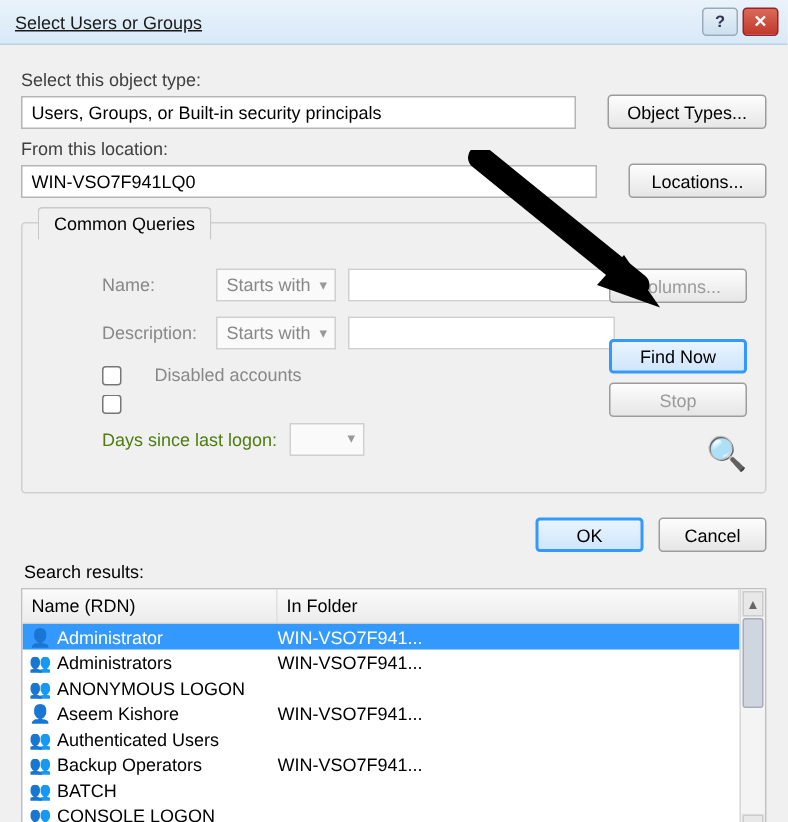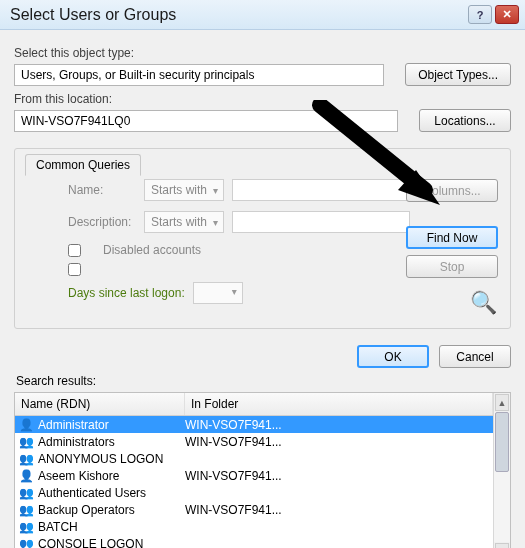--- a/index.html
+++ b/index.html
@@ -1,36 +1,36 @@
 <!DOCTYPE html>
 <html><head>
 <meta charset="utf-8">
 <style>
   * { box-sizing: border-box; margin: 0; padding: 0; font-family: "Segoe UI", Tahoma, sans-serif; font-size: 12px; }
   body { width: 525px; height: 548px; background: #f0f0f0; overflow: hidden; position: relative; }
 
   
   .titlebar { height: 30px; background: linear-gradient(#eaf3fb, #d7e9f7); border-bottom: 1px solid #b8cfe5; display: flex; align-items: center; padding: 0 6px 0 10px; }
-  .titlebar .title { flex: 1; font-size: 16px; color: #1a1a1a; }
+  .titlebar .title { flex: 1; font-size: 12px; color: #1a1a1a; text-decoration: underline; }
   .tbtn { width: 24px; height: 19px; margin-left: 3px; display: flex; align-items: center; justify-content: center; border-radius: 3px; font-size: 11px; }
   .tbtn.help { background: linear-gradient(#e8f0f8,#cde0f0); border:1px solid #9ab; color:#335; font-weight:bold; }
   .tbtn.close { background: linear-gradient(#d96a5a,#c0392b); border:1px solid #922; color:#fff; font-weight:bold; }
 
   
   .content { padding: 10px 14px 0 14px; }
   .label { margin: 6px 0 3px 0; color:#404040; }
   .row { display:flex; align-items:center; gap:21px; margin-bottom:6px; }
   .row input.big { flex:1; height:22px; padding:2px 6px; border:1px solid #b5b5b5; background:#fff; }
   .btn { height:23px; padding:0 12px; min-width:92px; background:linear-gradient(#fdfdfd,#e6e6e6); border:1px solid #9c9c9c; border-radius:3px; text-align:center; display:flex; align-items:center; justify-content:center; cursor:default; }
   .btn.highlight { border:2px solid #3399ff; background:linear-gradient(#eaf4ff,#cfe6fb); }
   .btn.disabled { color:#9a9a9a; }
 
   
   .fieldset { border:1px solid #d0d0d0; border-radius:3px; margin-top:16px; padding:30px 12px 12px 12px; position:relative; display:flex; }
-  .tab { position:absolute; top:-11px; left:10px; background:#f0f0f0; border:1px solid #c8c8c8; border-bottom:1px solid #f0f0f0; border-radius:3px 3px 0 0; padding:3px 10px; font-size:12px;margin-top:16px; }
+  .tab { position:absolute; top:-11px; left:10px; background:#f0f0f0; border:1px solid #c8c8c8; border-bottom:1px solid #f0f0f0; border-radius:3px 3px 0 0; padding:3px 10px; font-size:12px; }
   .qleft { flex:1;margin-left:41px; }
   .qright { width:88px; display:flex; flex-direction:column; gap:6px; align-items:flex-end; }
   .qrow { display:flex; align-items:center; margin-bottom:10px; gap:8px; }
   .qlabel { width:68px; color:#888; }
   .combo { width:80px; height:22px; border:1px solid #cfcfcf; background:#fafafa; display:flex; align-items:center; padding:0 6px; color:#888; position:relative; }
   .combo::after { content:"▾"; position:absolute; right:5px; color:#999; font-size:10px; }
   .combo + input { flex:1; height:22px; border:1px solid #cfcfcf; background:#fff; padding:2px 6px; }
   .chk { display:flex; align-items:center; gap:22px; color:#888; margin-bottom:6px; }
   .chk input { width:13px; height:13px; }
   .daysrow { display:flex; align-items:center; gap:8px; margin-top:6px; }

